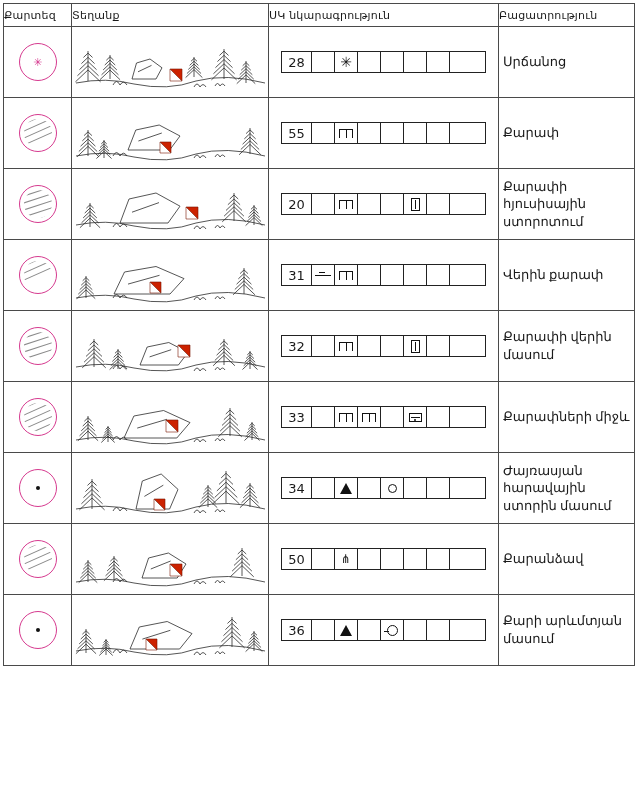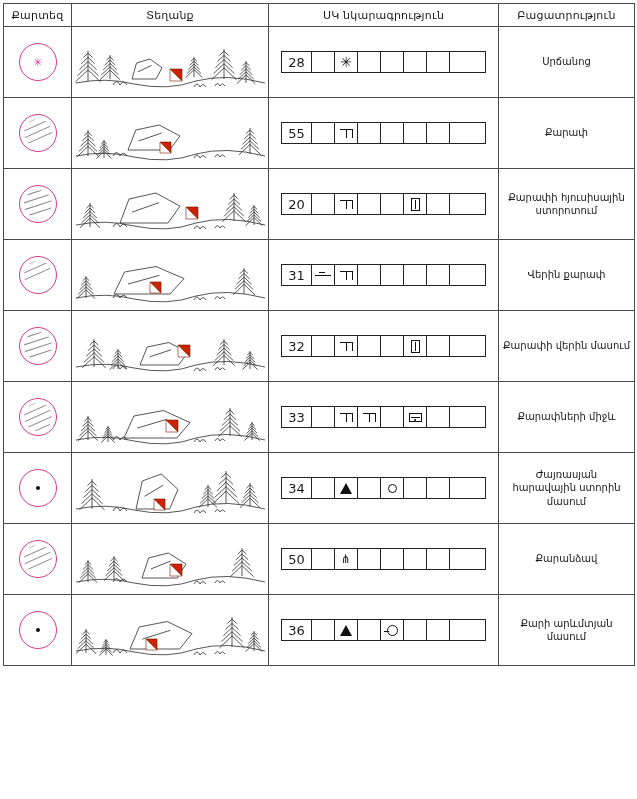--- a/index.html
+++ b/index.html
@@ -17,21 +17,21 @@
   }
   table.main{
     border-collapse:collapse;
     width:631px;
     table-layout:fixed;
   }
   table.main td,table.main th{
     border:1px solid #4a4a4a;
     padding:0;
     vertical-align:middle;
-    text-align:center;
+    text-align:left;
   }
   thead th{
     height:22px;
     font-size:11px;
     font-weight:normal;
     letter-spacing:.2px;
   }
   col.c1{width:68px;}
   col.c2{width:197px;}
   col.c3{width:230px;}
@@ -137,22 +137,23 @@
   .gcircle-tick{
     width:11px;height:11px;border-radius:50%;border:1px solid #111;box-sizing:border-box;position:relative;
   }
   .gcircle-tick::after{
     content:"";position:absolute;left:-4px;top:5px;width:5px;height:1px;background:#111;
   }
   .gbird{font-size:12px;line-height:1;}
 
   
   .expl{
-    font-size:10px;line-height:1.35;
+    font-size:13px;line-height:1.35;
     padding:2px 4px;
+    font-family:Liberation Serif, serif;
   }
 </style>
 </head>
 <body>
 
 <div class="sheet">
   <table class="main">
     <colgroup>
         <col class="c1">
         <col class="c2">

